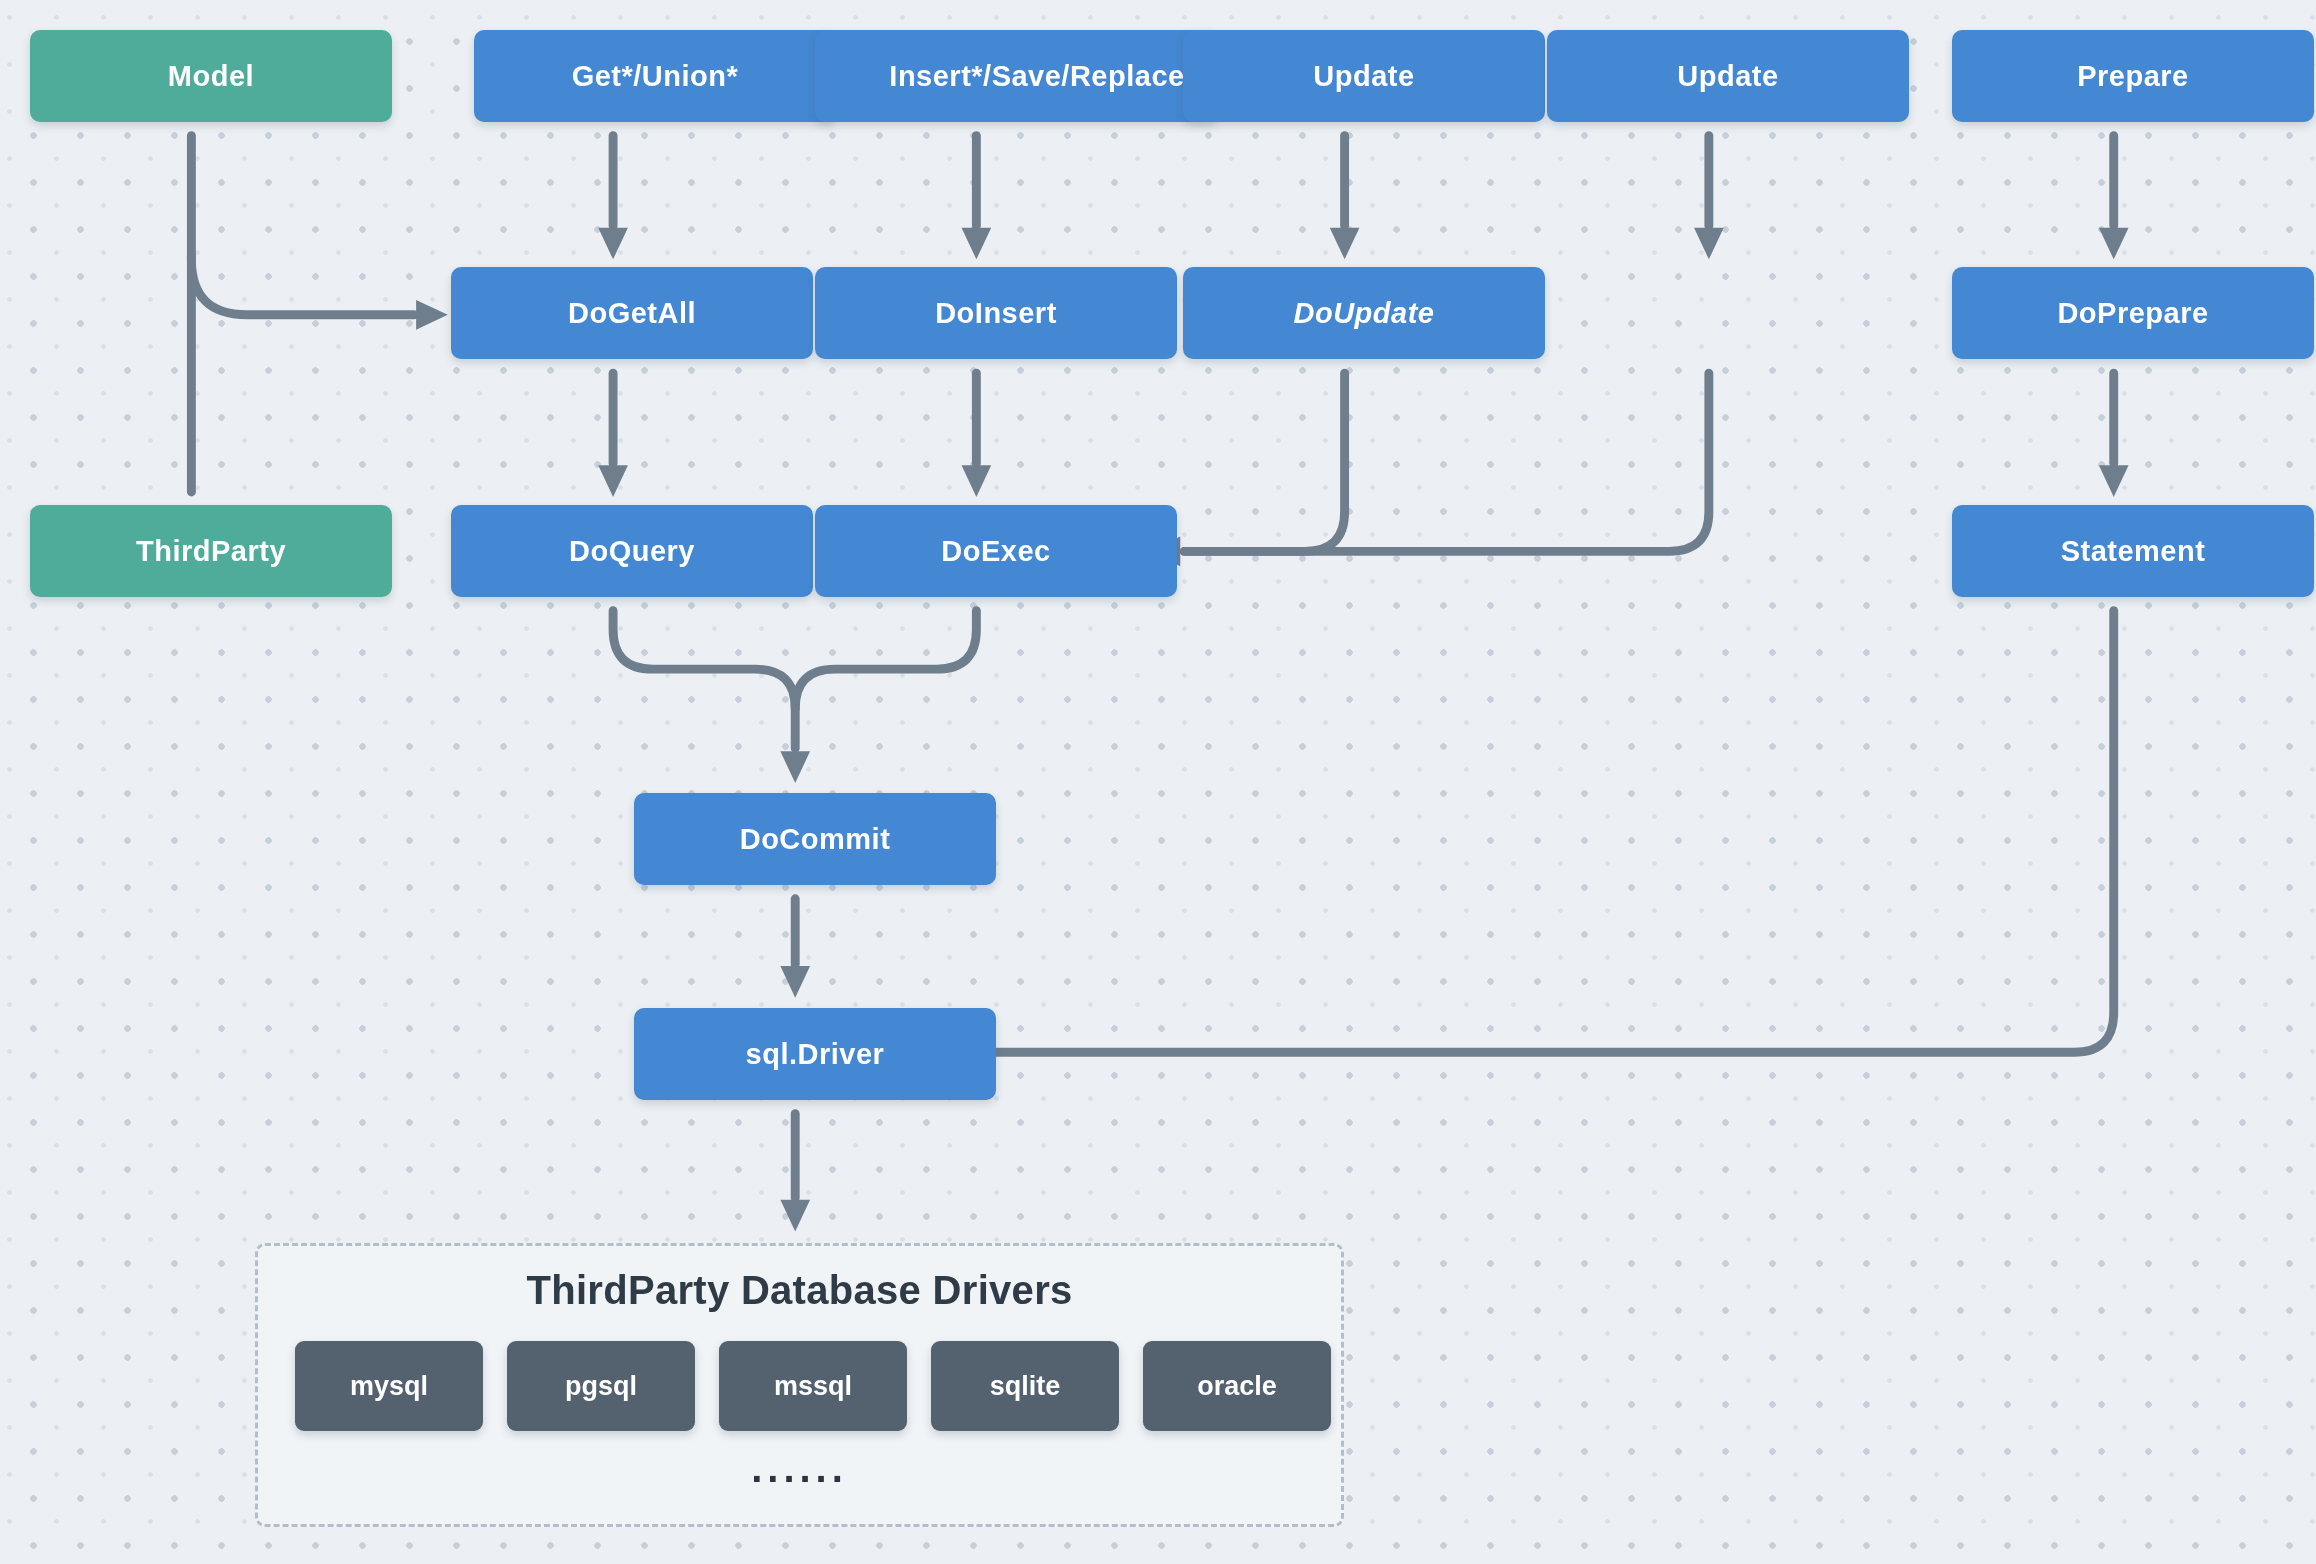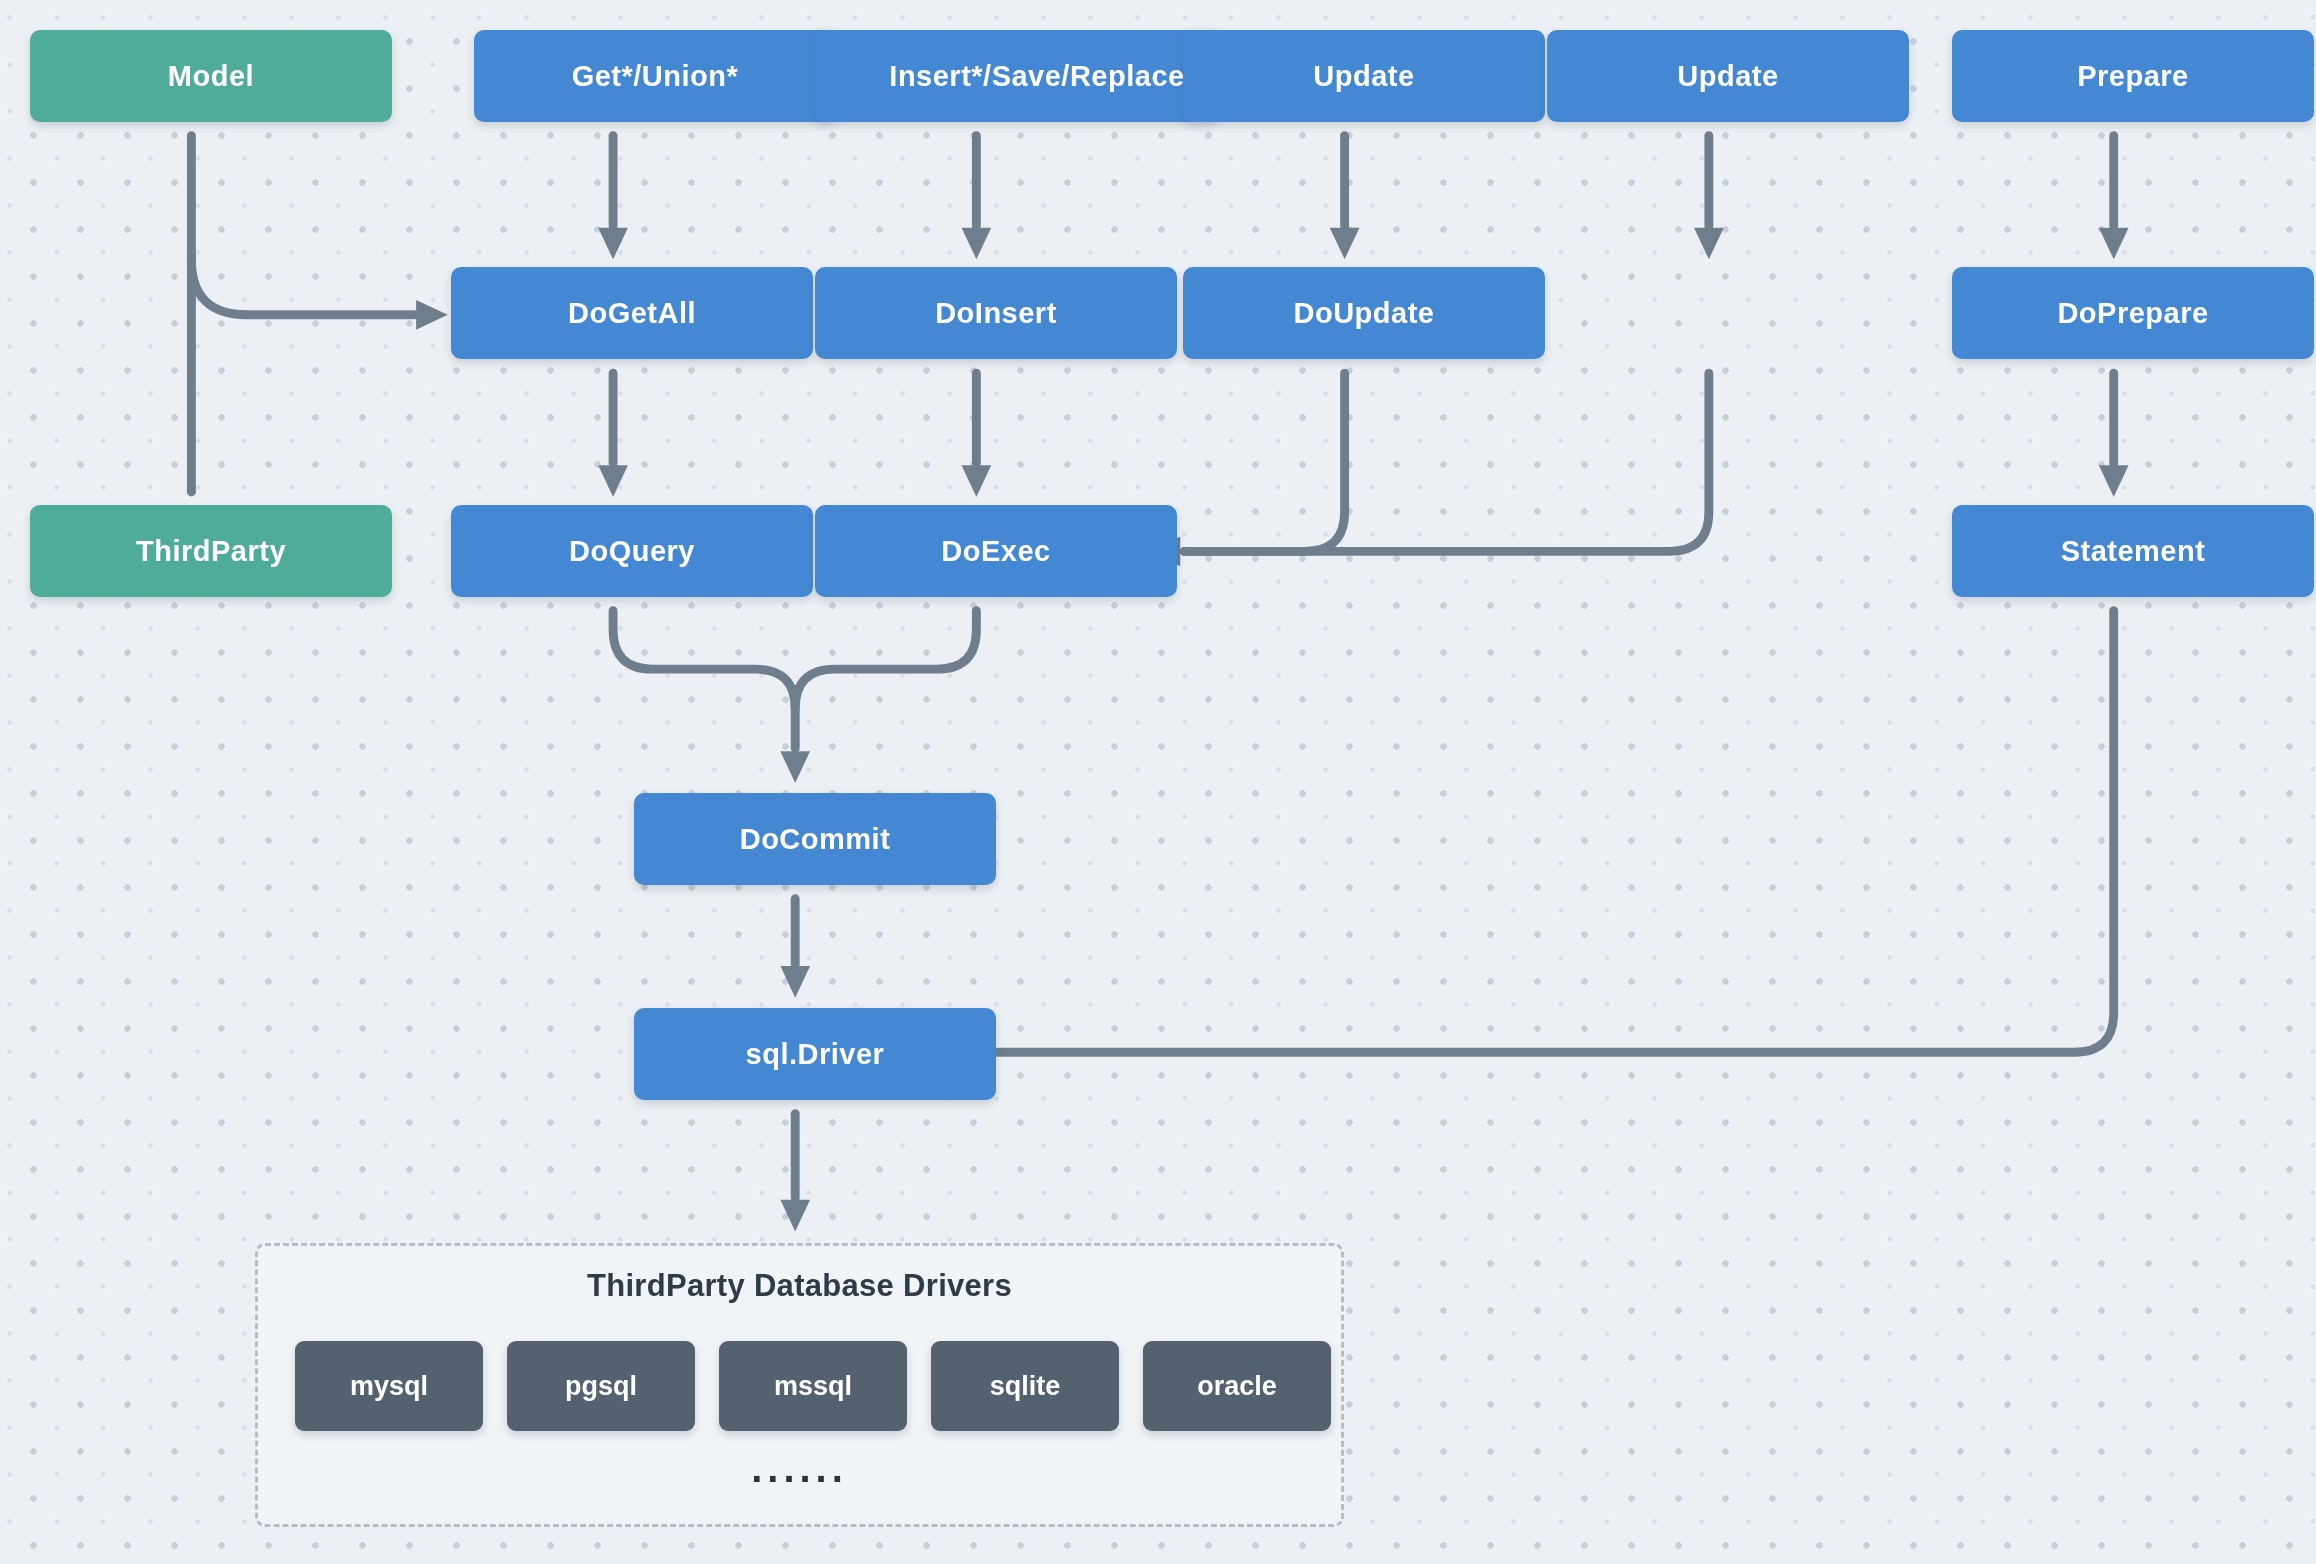--- a/index.html
+++ b/index.html
@@ -45,21 +45,21 @@
     left: 255px; top: 1243px;
     width: 1089px; height: 284px;
     background: #F1F4F7;
     border: 3px dashed #B3BECA;
     border-radius: 10px;
     box-sizing: border-box;
   }
   .drivers-title {
     position: absolute; top: 22px; left: 0;
     width: 100%; text-align: center;
-    color: #2F3B47; font-size: 31px; font-weight: 700;
+    color: #2F3B47; font-size: 40px; font-weight: 700;
     letter-spacing: 0.3px;
   }
   .drivers-row {
     position: absolute; top: 95px; left: 37px;
     display: flex; gap: 24px;
   }
   .driver {
     width: 188px; height: 90px;
     background: #54616E;
     border-radius: 9px;
@@ -157,21 +157,21 @@
 
   <div class="node green" style="left:30px;  top:30px;">Model</div>
   <div class="node blue" style="left:474px; top:30px;">Get*/Union*</div>
   <div class="node blue" style="left:815px; top:30px;padding-left:41px;">Insert*/Save/Replace</div>
   <div class="node blue" style="left:1183px;top:30px;">Update</div>
   <div class="node blue" style="left:1547px;top:30px;">Update</div>
   <div class="node blue" style="left:1952px;top:30px;">Prepare</div>
 
   <div class="node blue" style="left:451px; top:267px;">DoGetAll</div>
   <div class="node blue" style="left:815px; top:267px;">DoInsert</div>
-  <div class="node blue" style="left:1183px;top:267px;">DoUpdate</div>
+  <div class="node blue" style="left:1183px;top:267px;font-style:italic;">DoUpdate</div>
   <div class="node blue" style="left:1952px;top:267px;">DoPrepare</div>
 
   <div class="node green" style="left:30px;  top:505px;">ThirdParty</div>
   <div class="node blue" style="left:451px; top:505px;">DoQuery</div>
   <div class="node blue" style="left:815px; top:505px;">DoExec</div>
   <div class="node blue" style="left:1952px;top:505px;">Statement</div>
 
   <div class="node blue" style="left:634px; top:793px;">DoCommit</div>
   <div class="node blue" style="left:634px; top:1008px;">sql.Driver</div>
 

